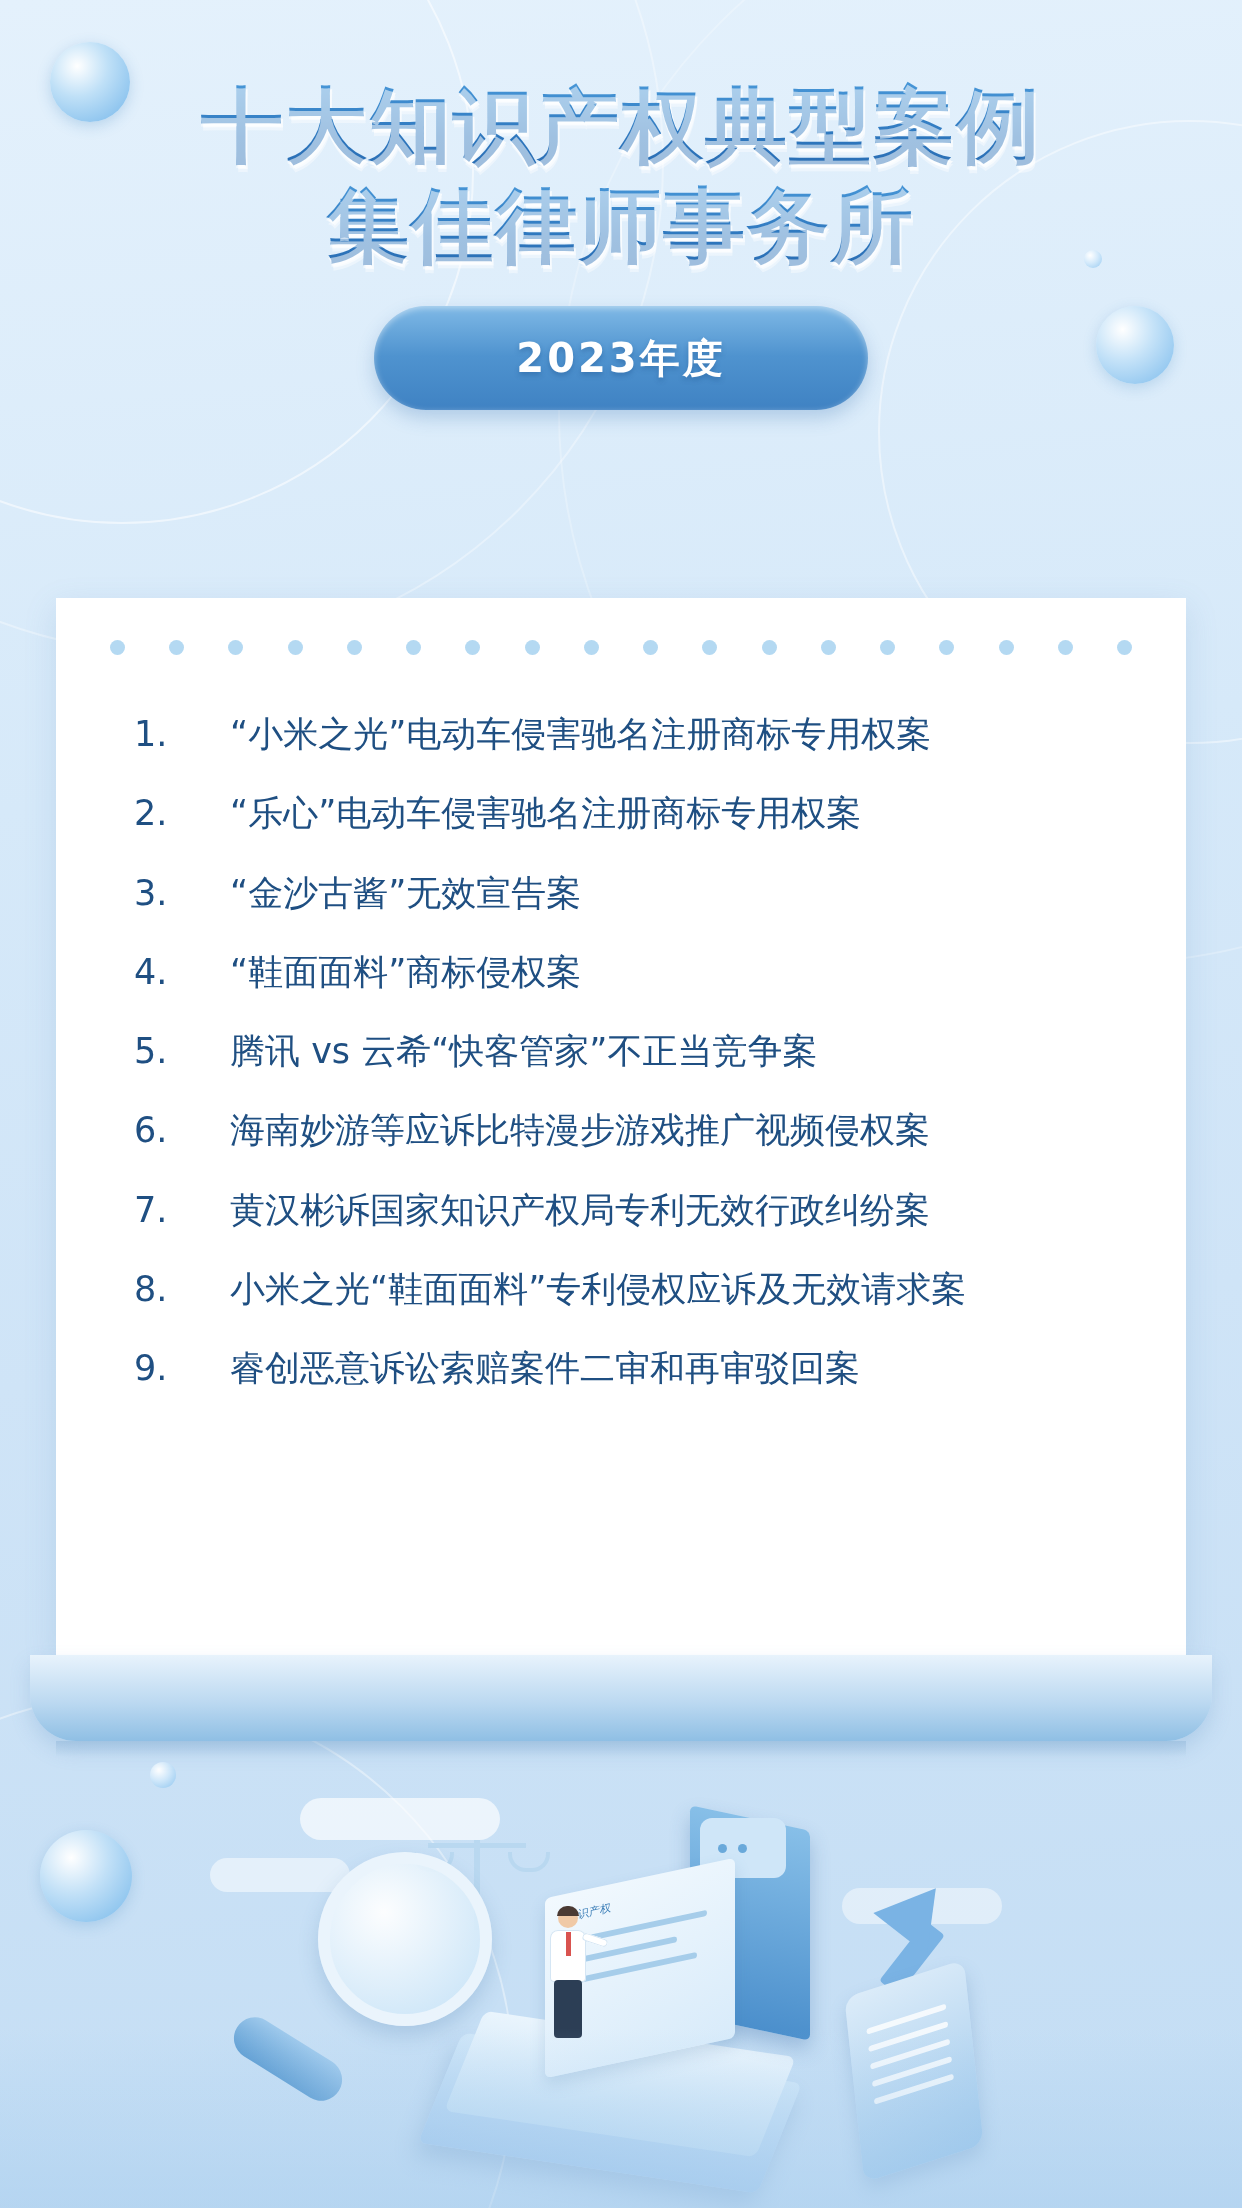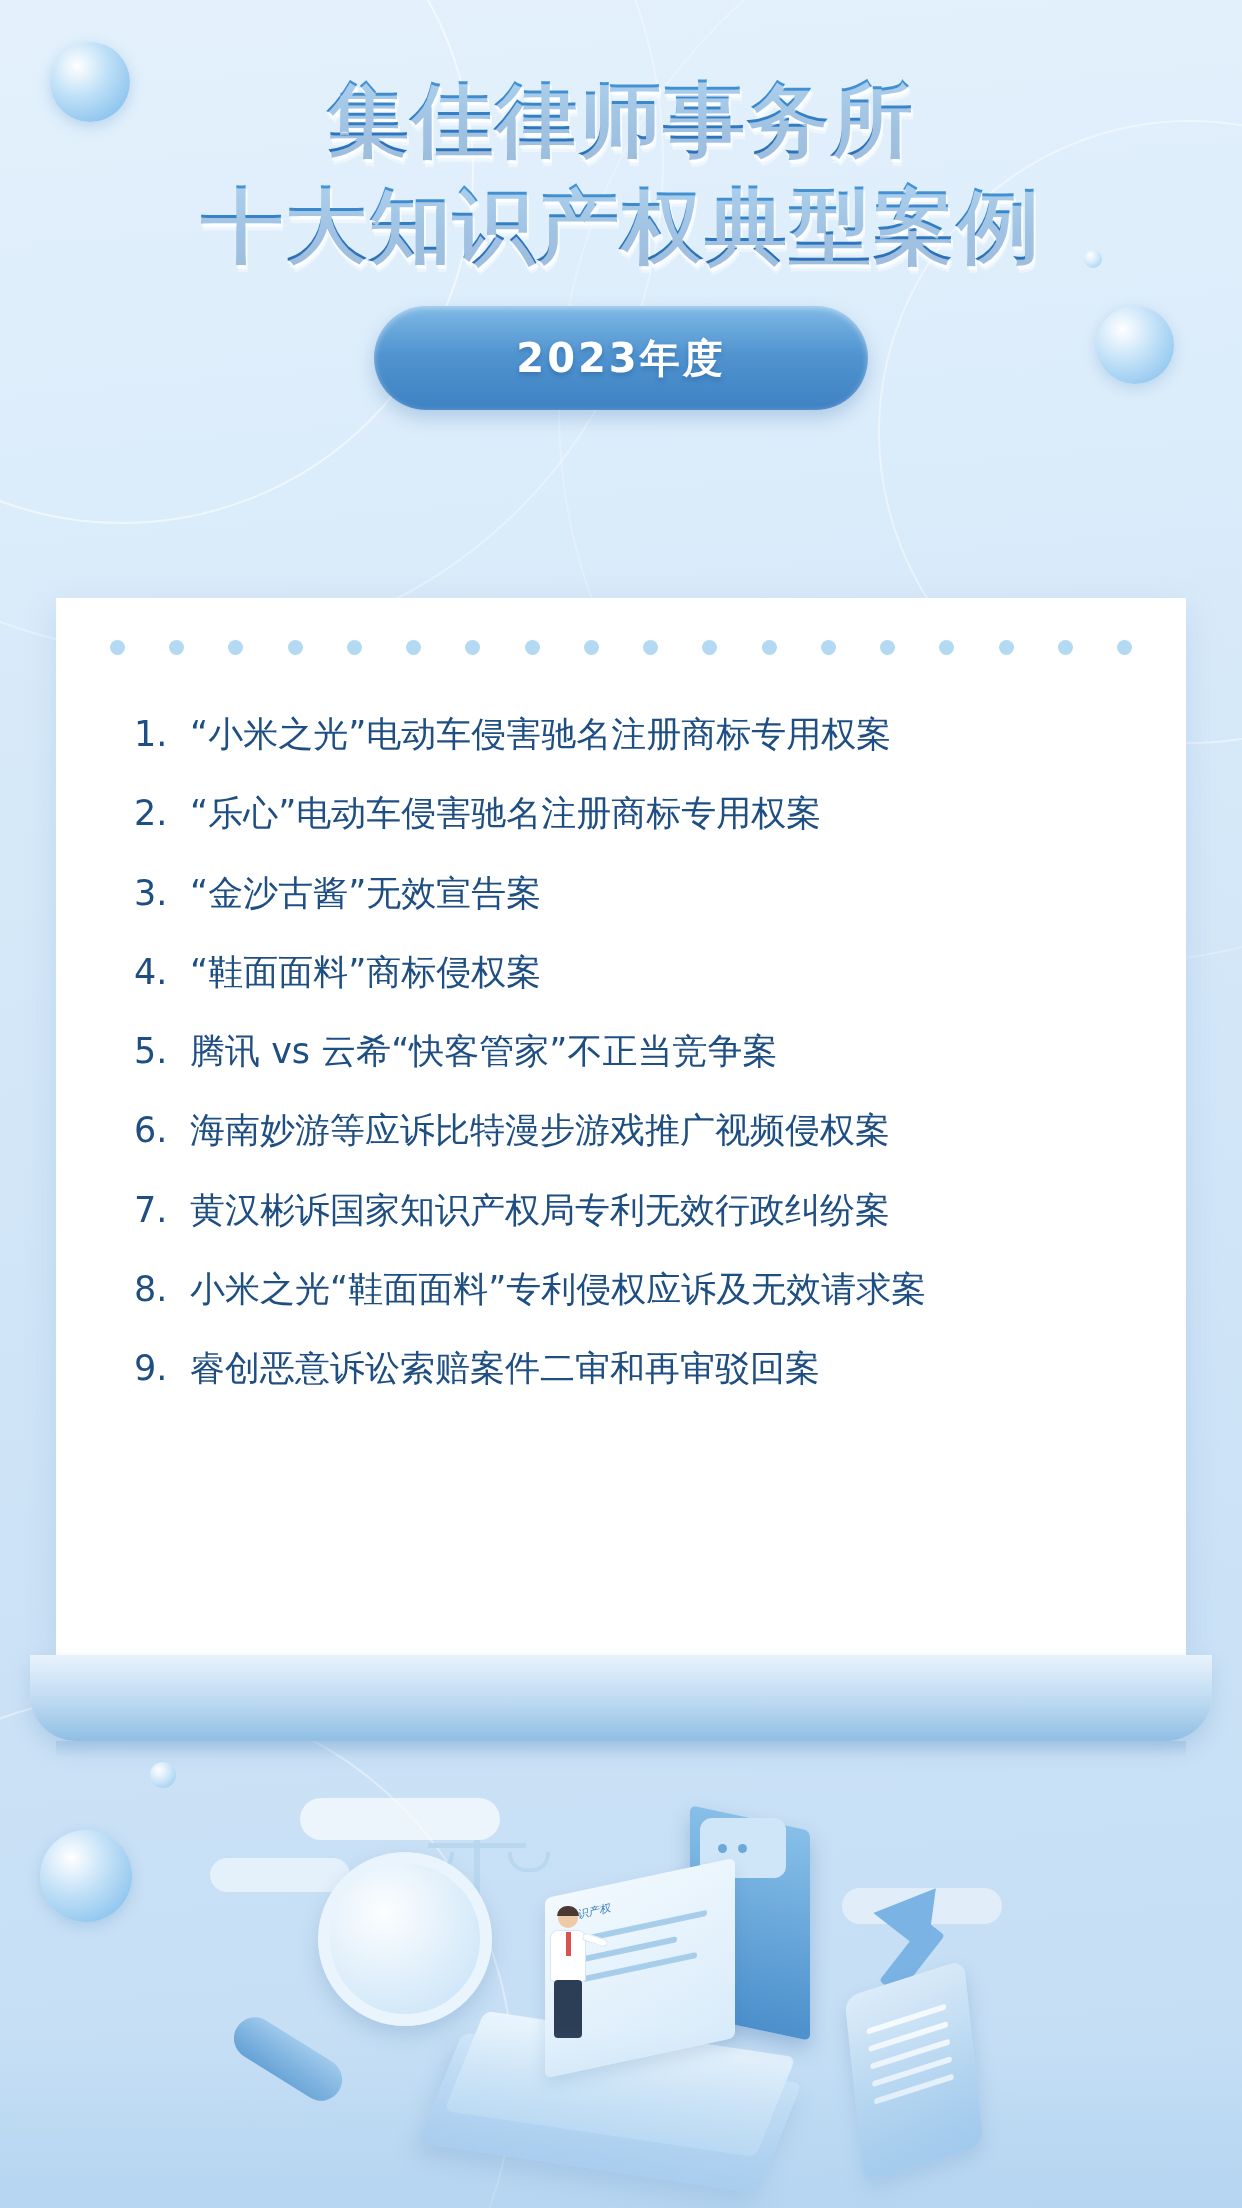--- a/index.html
+++ b/index.html
@@ -149,20 +149,21 @@
     font-family: "DejaVu Sans", "Liberation Sans", sans-serif;
   }
   .list-item .num {
     flex: 0 0 auto;
     min-width: 56px;
     text-align: left;
     color: #1f4f82;
   }
   .list-item .txt {
     flex: 1 1 auto;
+    margin-left: 40px;
   }
 
   
   .shelf {
     position: absolute;
     left: 30px;
     top: 1655px;
     width: 1182px;
     height: 86px;
     border-radius: 0 0 46px 46px;
@@ -408,22 +409,22 @@
   <div class="bg-swirl sw4"></div>
   <div class="bg-swirl sw5"></div>
 
   <div class="bubble b1"></div>
   <div class="bubble b2"></div>
   <div class="bubble b5"></div>
   <div class="bubble b3"></div>
   <div class="bubble b4"></div>
 
   <div class="title-wrap">
+    <div class="title-line l2">十大知识产权典型案例</div>
     <div class="title-line l1">集佳律师事务所</div>
-    <div class="title-line l2">十大知识产权典型案例</div>
     <div class="year-badge">
       <span class="year-text">2023年度</span>
     </div>
   </div>
 
   <div class="card">
     <div class="dot-row">
       <span class="dot"></span>
       <span class="dot"></span>
       <span class="dot"></span>

